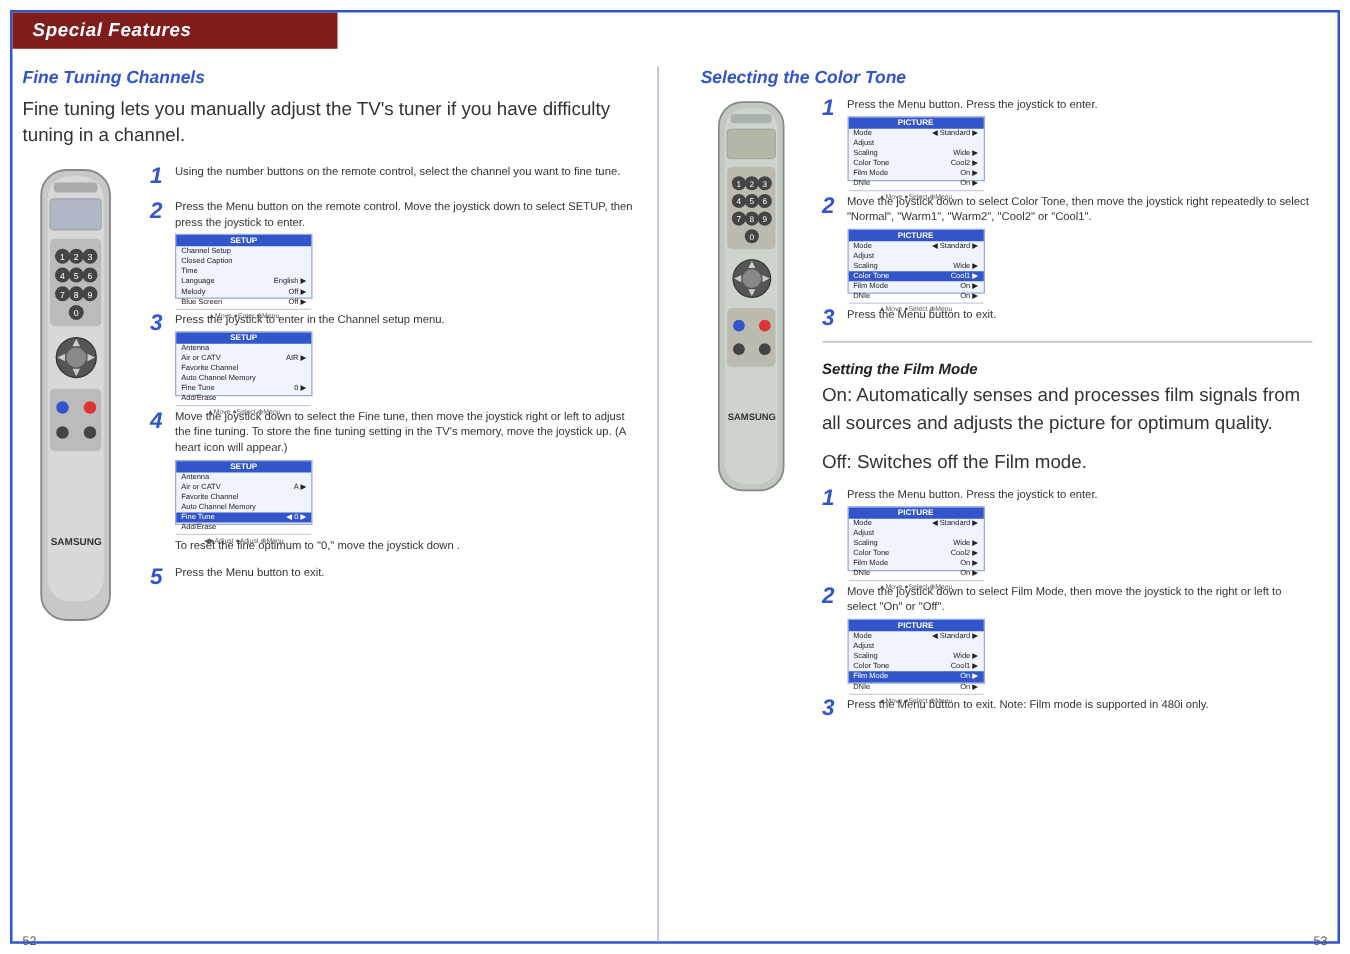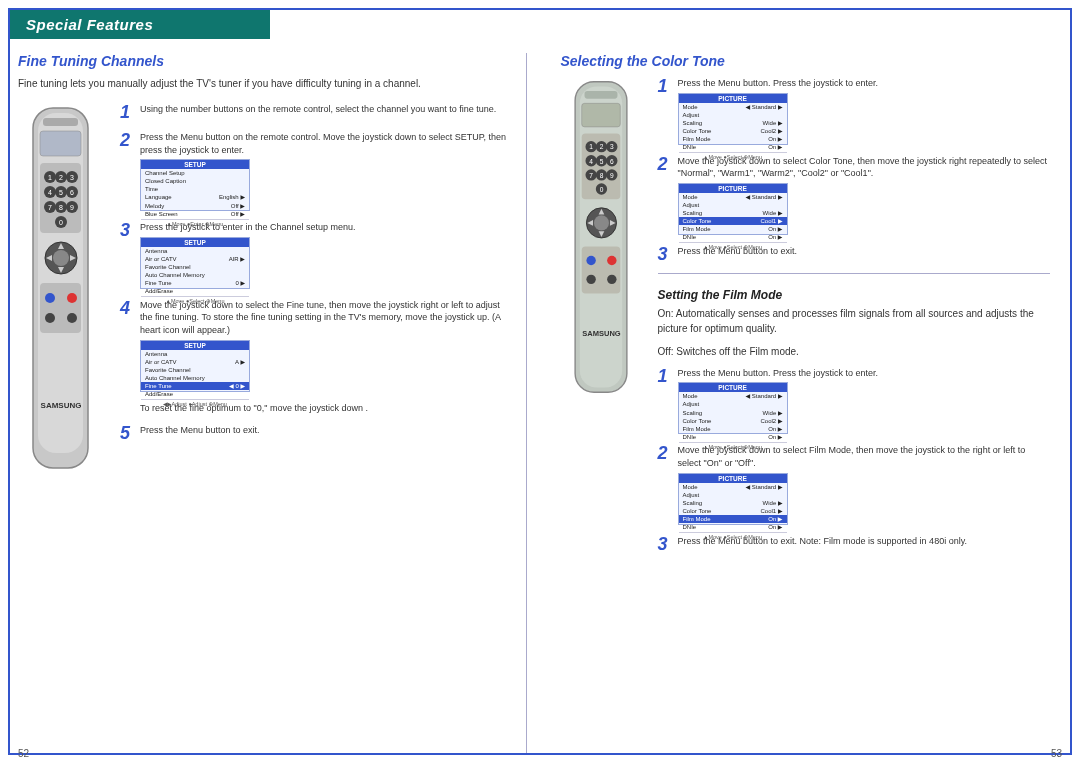--- a/index.html
+++ b/index.html
@@ -20,21 +20,21 @@
       pointer-events: none;
     }
     .page-inner {
       position: absolute;
       top: 10px; left: 10px; right: 10px; bottom: 10px;
       display: flex;
       flex-direction: column;
     }
     
     .header-bar {
-      background: #0f766e;
+      background: #7f1d1d;
       color: white;
       font-size: 15px;
       font-weight: bold;
       font-style: italic;
       padding: 6px 16px;
       margin-bottom: 14px;
       width: 260px;
       letter-spacing: 0.5px;
     }
     
@@ -53,21 +53,21 @@
       padding: 0 20px 0 18px;
     }
     .section-title {
       color: #3355cc;
       font-size: 14px;
       font-weight: bold;
       font-style: italic;
       margin-bottom: 8px;
     }
     .intro-text {
-      font-size: 10px;
+      font-size: 15px;
       color: #333;
       margin-bottom: 12px;
       line-height: 1.4;
     }
     
     .steps-area {
       display: flex;
       gap: 12px;
     }
     .remote-col {
@@ -143,21 +143,21 @@
       flex-shrink: 0;
     }
     .subsection-title {
       color: #222;
       font-size: 12px;
       font-weight: bold;
       font-style: italic;
       margin: 14px 0 4px 0;
     }
     .on-off-text {
-      font-size: 10px;
+      font-size: 15px;
       color: #333;
       line-height: 1.5;
       margin-bottom: 8px;
     }
     
     .page-num-left {
       position: absolute;
       bottom: 4px;
       left: 18px;
       font-size: 10px;

